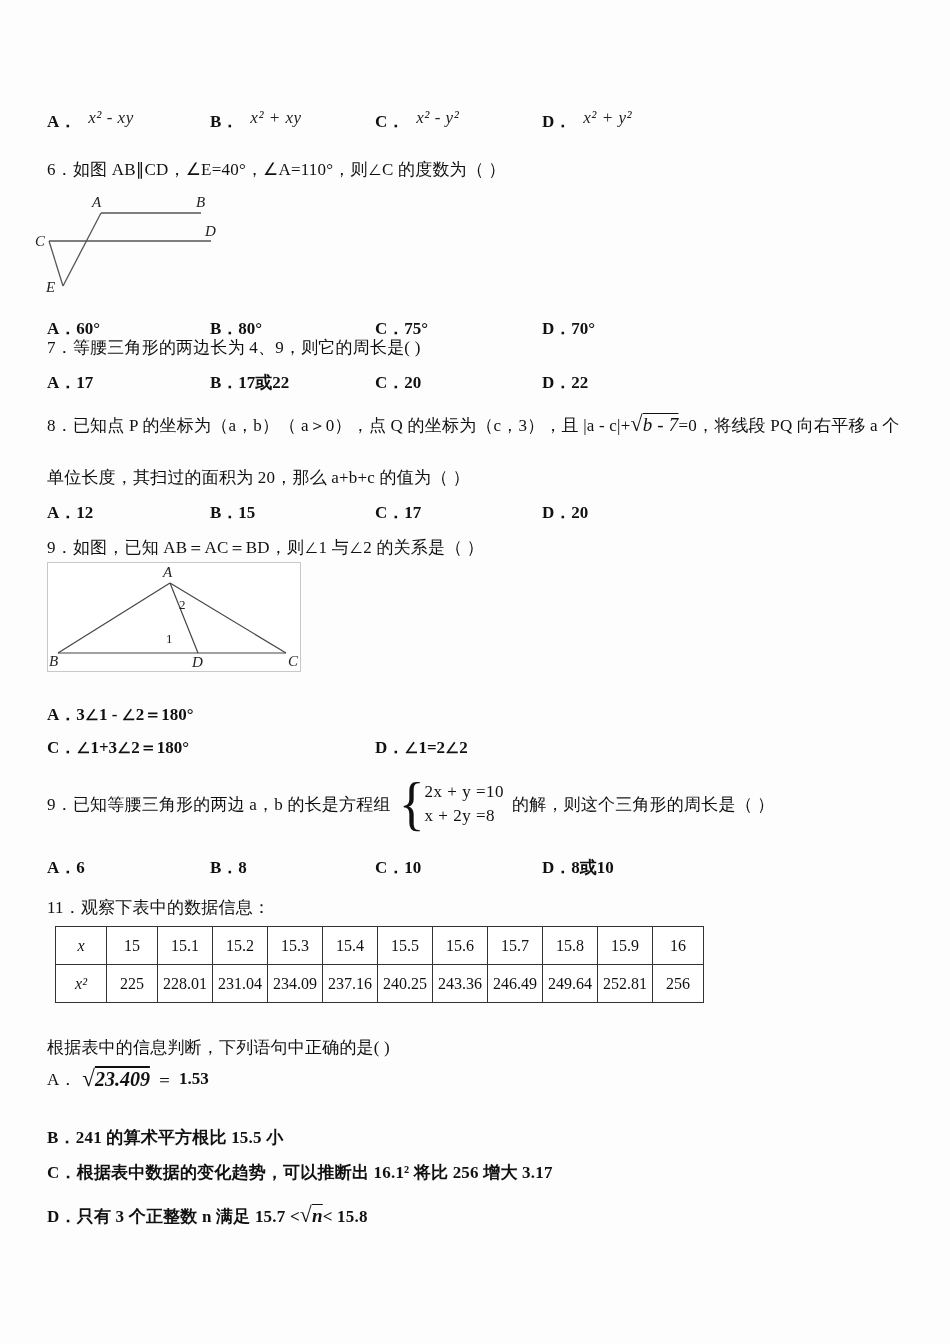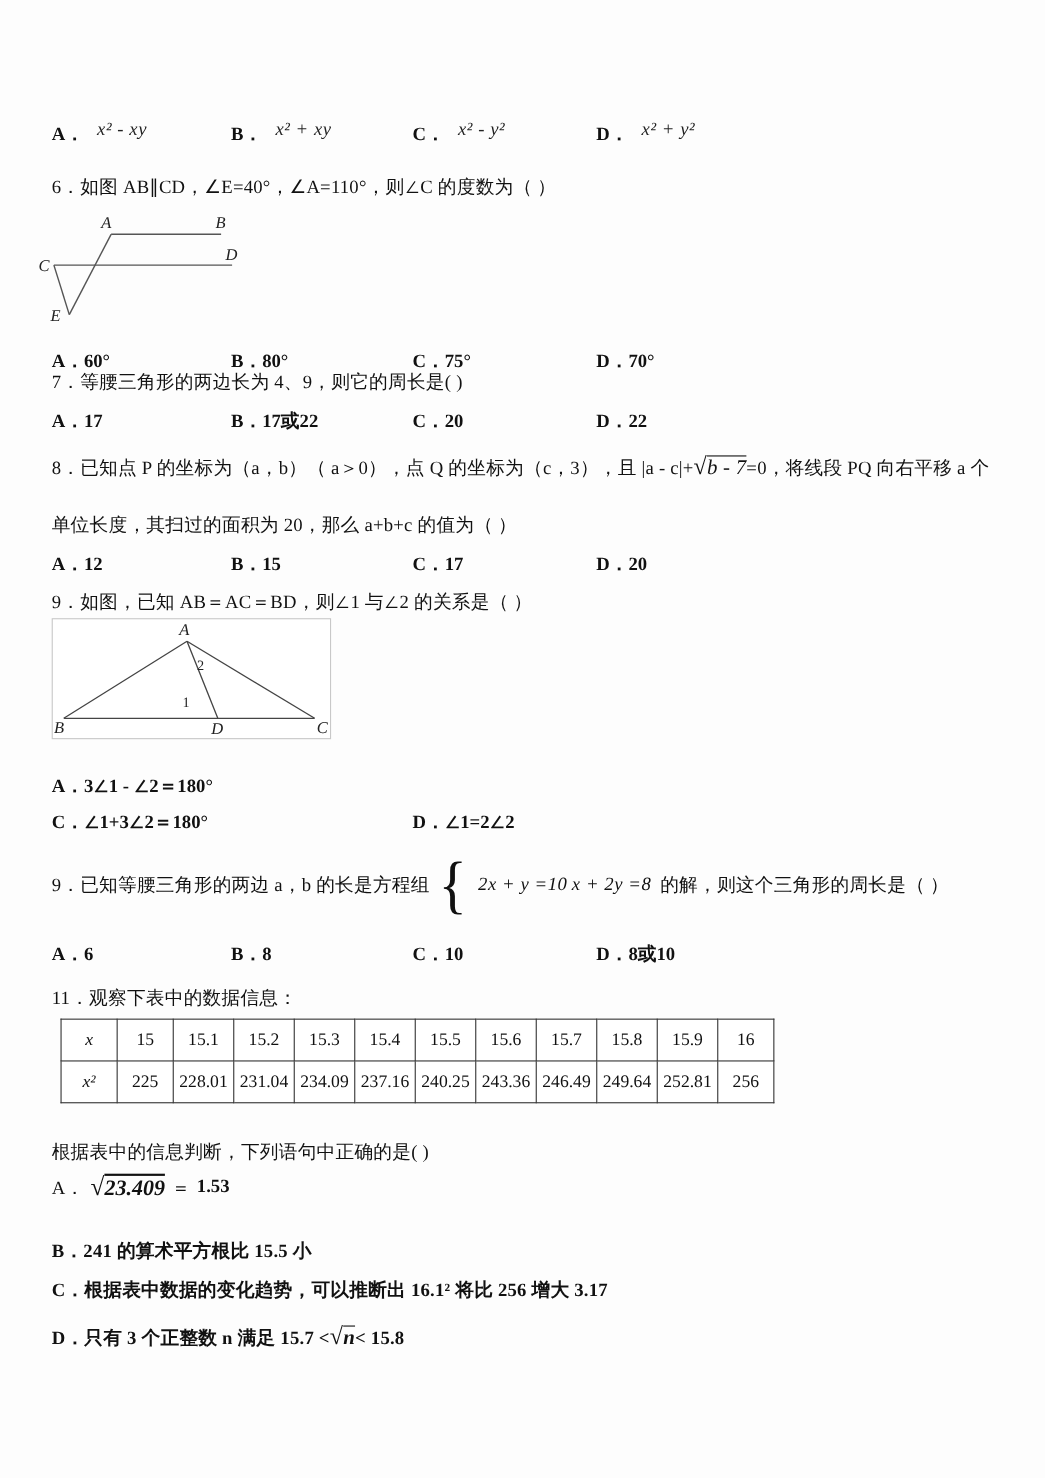--- a/index.html
+++ b/index.html
@@ -14,21 +14,21 @@
   .abs{position:absolute;}
   .stem{font-size:17px;letter-spacing:.2px;white-space:nowrap;}
   .optrow{display:grid;grid-template-columns:163px 165px 167px 1fr;font-weight:700;font-size:17px;}
   .optrow2{display:grid;grid-template-columns:328px 1fr;font-weight:700;font-size:17px;}
   .fml{font-style:italic;font-size:17px;color:#222;margin-left:12px;position:relative;top:-4px;font-weight:400;letter-spacing:.5px;}
   .rad{white-space:nowrap;}
   .rsym{font-size:1.15em;}
   .rbar{text-decoration:overline;font-style:italic;}
   .q10row{display:flex;align-items:center;gap:8px;}
   .brace{font-size:54px;font-weight:300;line-height:60px;transform:scaleY(1.08);display:block;font-family:"Liberation Serif",serif;}
-  .eqs{display:flex;flex-direction:row;gap:4px;font-style:italic;font-size:17px;margin-left:10px;letter-spacing:.5px;}
+  .eqs{display:flex;flex-direction:column;gap:4px;font-size:17px;margin-left:0;letter-spacing:.5px;}
   table.data{border-collapse:collapse;background:#fff;}
   table.data td{border:1px solid #333;text-align:center;font-size:16px;padding:0 5px;height:37px;min-width:40px;}
   .italic{font-style:italic;}
   .bold{font-weight:700;}
   .opta{display:flex;align-items:center;gap:6px;font-size:17px;}
   .opta .bigrad{font-size:20px;font-weight:bold;}
   svg text{font-family:"Liberation Serif",serif;font-style:italic;font-size:15px;fill:#222;}
   svg text.num{font-style:normal;font-size:13px;}
   .figbox{background:#fff;}
 </style>

